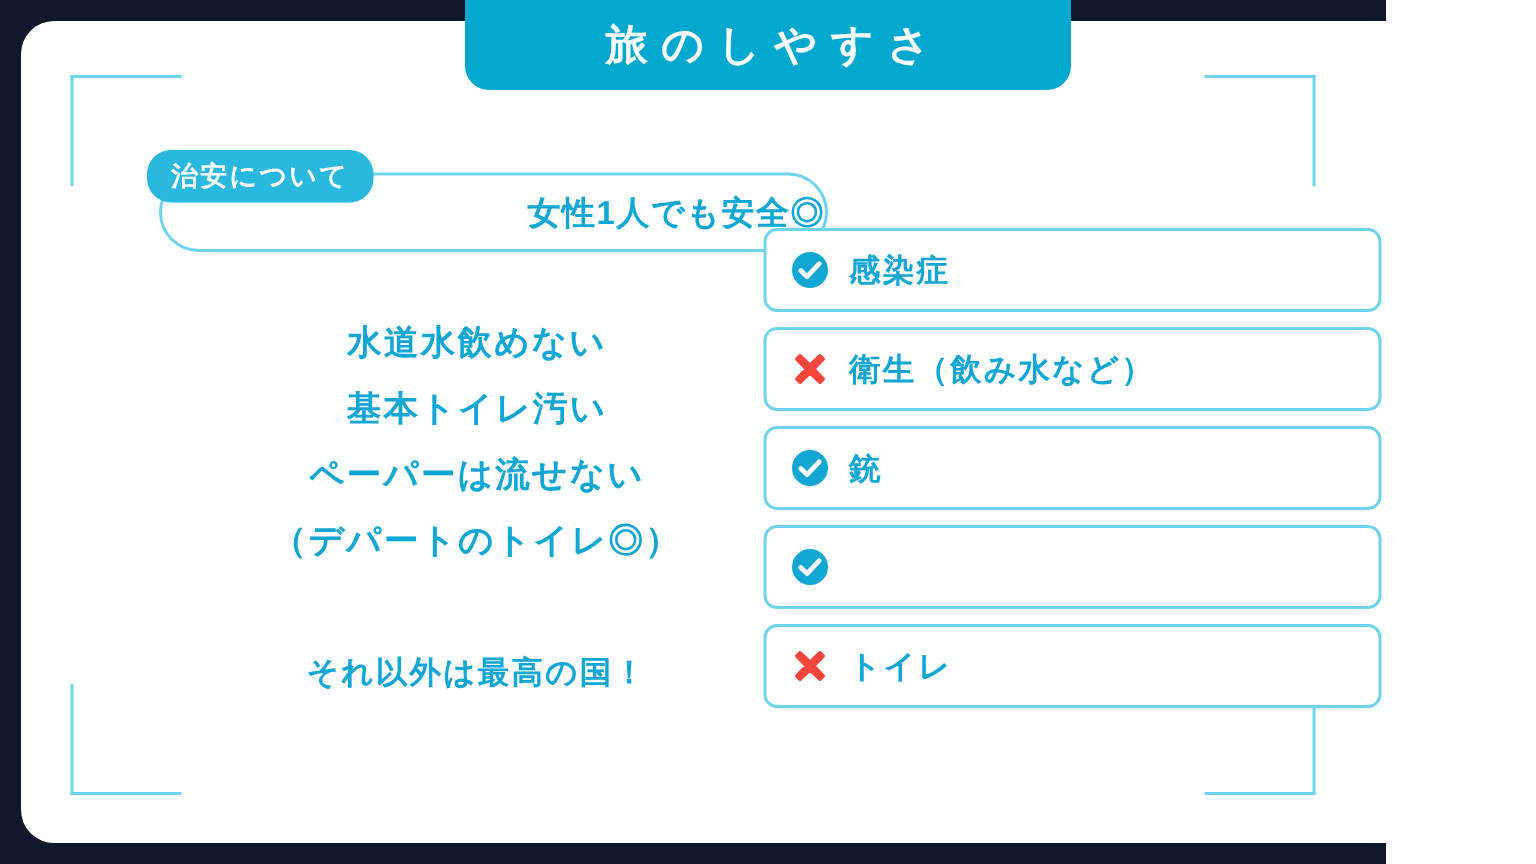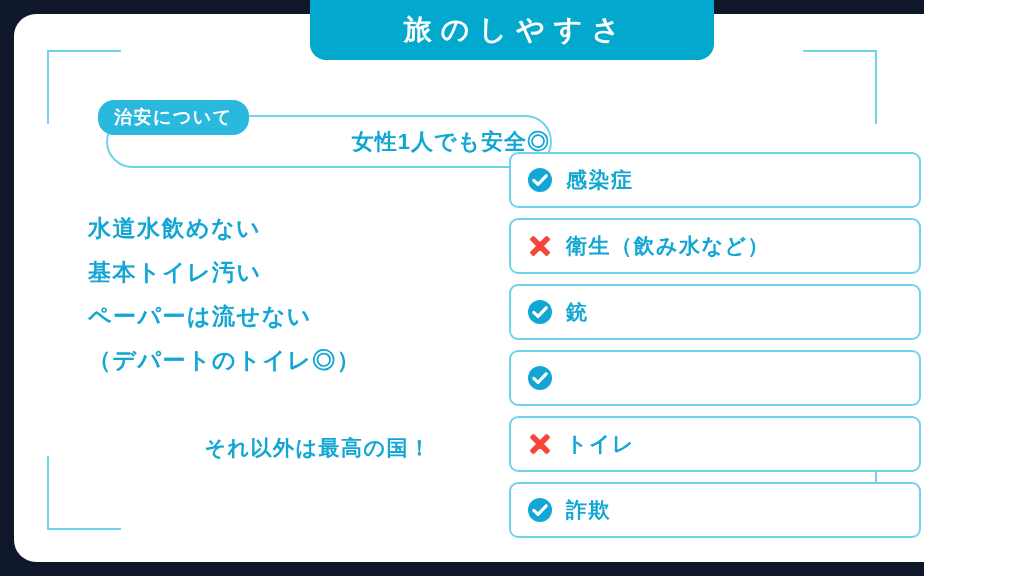--- a/index.html
+++ b/index.html
@@ -101,21 +101,21 @@
     font-size: 18px;
     font-weight: bold;
     letter-spacing: 1.5px;
     padding: 5px 16px 6px 16px;
     border-radius: 16px;
     white-space: nowrap;
     z-index: 3;
   }
   .notes {
     margin-top: 36px;
-    text-align: left;
+    text-align: center;
     width: 460px;
   }
   .note-line {
     color: #12A6D4;
     font-size: 23px;
     font-weight: bold;
     letter-spacing: 1.5px;
     line-height: 44px;
     white-space: nowrap;
   }
@@ -244,24 +244,15 @@
 
     <div class="check-row">
       <span class="icon-wrap">
         <svg width="26" height="26" viewBox="0 0 26 26">
           <path d="M6.4 4.2 L13 10.6 L19.6 4.2 L21.8 6.4 L15.4 13 L21.8 19.6 L19.6 21.8 L13 15.4 L6.4 21.8 L4.2 19.6 L10.6 13 L4.2 6.4 Z" fill="#F5463C" stroke="#F5463C" stroke-width="2.4" stroke-linejoin="round"></path>
         </svg>
       </span>
       <span class="row-label">トイレ</span>
     </div>
 
-    <div class="check-row">
-      <span class="icon-wrap">
-        <svg width="26" height="26" viewBox="0 0 26 26">
-          <circle cx="13" cy="13" r="12" fill="#12A6D4"></circle>
-          <path d="M6.8 13.4 L11 17.4 L19.2 8.8" fill="none" stroke="#ffffff" stroke-width="3.2" stroke-linecap="round" stroke-linejoin="round"></path>
-        </svg>
-      </span>
-      <span class="row-label">詐欺</span>
-    </div>
 
   </div>
 </div>
 
 </body></html>

